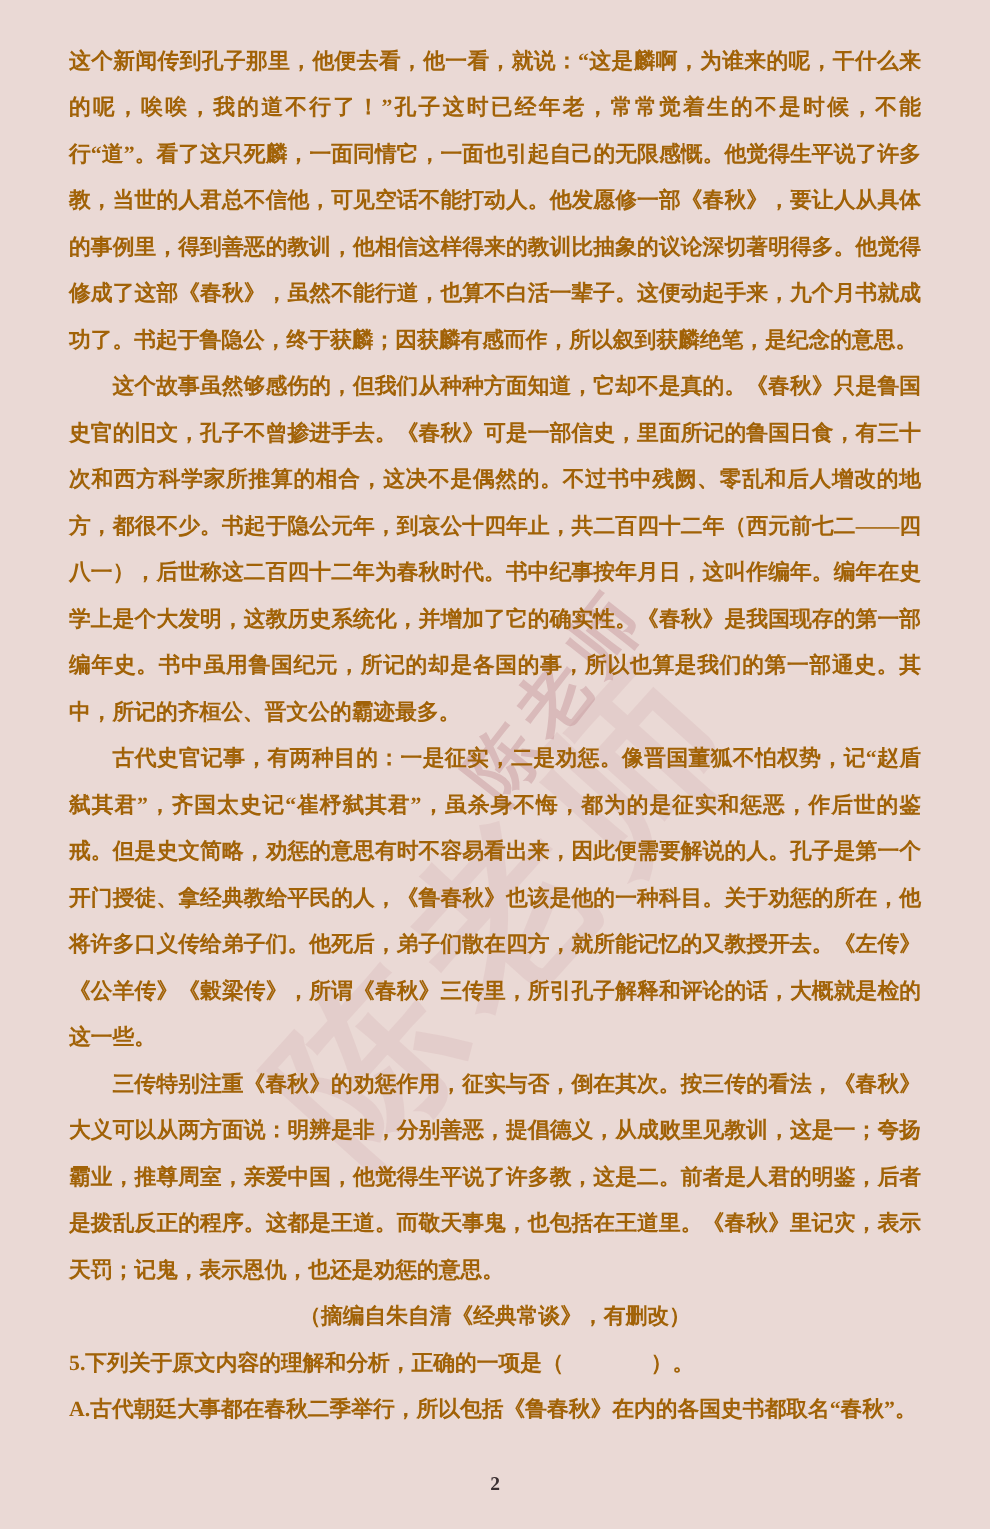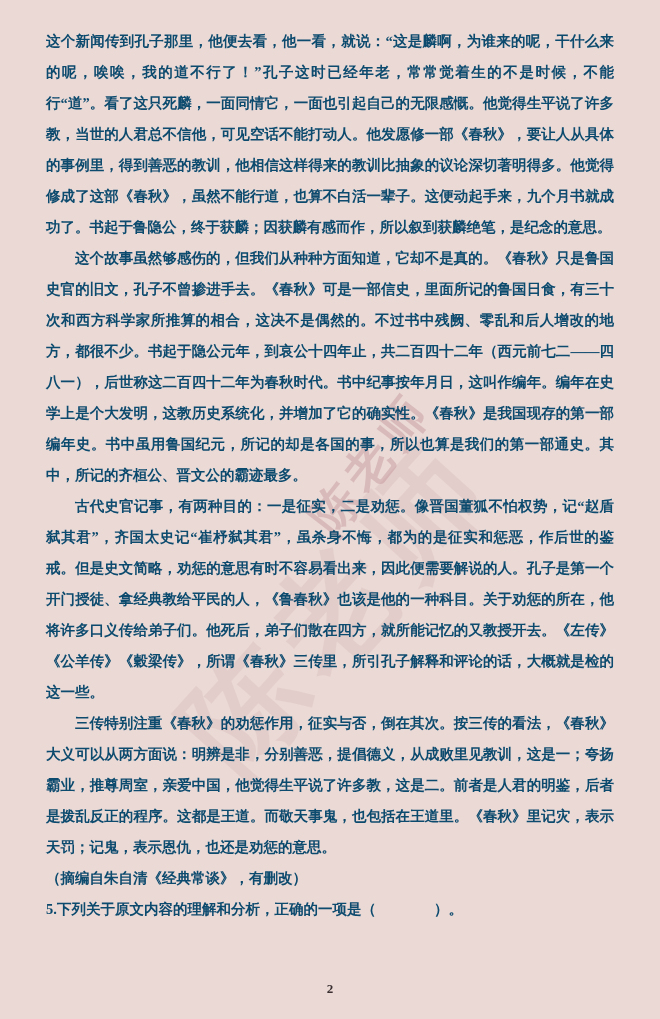--- a/index.html
+++ b/index.html
@@ -14,36 +14,36 @@
     margin: 0 auto;
     background: #ead9d5;
     overflow: hidden;
     font-family: "Liberation Serif", "DejaVu Serif", serif;
   }
   .content {
     position: absolute;
     left: 46px;
     top: 26px;
     width: 568px;
-    color: #0c4a6e;
+    color: #a16207;
     font-size: 14.5px;
     font-weight: 600;
     line-height: 31px;
     text-align: justify;
     text-justify: inter-ideograph;
   }
   .content p {
     margin: 0;
     padding: 0;
   }
   .content p.indent {
     text-indent: 2em;
   }
   .citation {
-    text-align: left;
+    text-align: center;
   }
   .question-line, .option-line {
     text-align: left;
   }
   .page-number {
     position: absolute;
     left: 0;
     right: 0;
     bottom: 22px;
     text-align: center;
@@ -86,17 +86,18 @@
   <div class="watermark large">陈老师</div>
   <div class="watermark small">陈老师</div>
 
   <div class="content">
     <p>这个新闻传到孔子那里，他便去看，他一看，就说：“这是麟啊，为谁来的呢，干什么来的呢，唉唉，我的道不行了！”孔子这时已经年老，常常觉着生的不是时候，不能行“道”。看了这只死麟，一面同情它，一面也引起自己的无限感慨。他觉得生平说了许多教，当世的人君总不信他，可见空话不能打动人。他发愿修一部《春秋》，要让人从具体的事例里，得到善恶的教训，他相信这样得来的教训比抽象的议论深切著明得多。他觉得修成了这部《春秋》，虽然不能行道，也算不白活一辈子。这便动起手来，九个月书就成功了。书起于鲁隐公，终于获麟；因获麟有感而作，所以叙到获麟绝笔，是纪念的意思。</p>
     <p class="indent">这个故事虽然够感伤的，但我们从种种方面知道，它却不是真的。《春秋》只是鲁国史官的旧文，孔子不曾掺进手去。《春秋》可是一部信史，里面所记的鲁国日食，有三十次和西方科学家所推算的相合，这决不是偶然的。不过书中残阙、零乱和后人增改的地方，都很不少。书起于隐公元年，到哀公十四年止，共二百四十二年（西元前七二——四八一），后世称这二百四十二年为春秋时代。书中纪事按年月日，这叫作编年。编年在史学上是个大发明，这教历史系统化，并增加了它的确实性。《春秋》是我国现存的第一部编年史。书中虽用鲁国纪元，所记的却是各国的事，所以也算是我们的第一部通史。其中，所记的齐桓公、晋文公的霸迹最多。</p>
     <p class="indent">古代史官记事，有两种目的：一是征实，二是劝惩。像晋国董狐不怕权势，记“赵盾弑其君”，齐国太史记“崔杼弑其君”，虽杀身不悔，都为的是征实和惩恶，作后世的鉴戒。但是史文简略，劝惩的意思有时不容易看出来，因此便需要解说的人。孔子是第一个开门授徒、拿经典教给平民的人，《鲁春秋》也该是他的一种科目。关于劝惩的所在，他将许多口义传给弟子们。他死后，弟子们散在四方，就所能记忆的又教授开去。《左传》《公羊传》《穀梁传》，所谓《春秋》三传里，所引孔子解释和评论的话，大概就是检的这一些。</p>
     <p class="indent">三传特别注重《春秋》的劝惩作用，征实与否，倒在其次。按三传的看法，《春秋》大义可以从两方面说：明辨是非，分别善恶，提倡德义，从成败里见教训，这是一；夸扬霸业，推尊周室，亲爱中国，他觉得生平说了许多教，这是二。前者是人君的明鉴，后者是拨乱反正的程序。这都是王道。而敬天事鬼，也包括在王道里。《春秋》里记灾，表示天罚；记鬼，表示恩仇，也还是劝惩的意思。</p>
     <p class="citation">（摘编自朱自清《经典常谈》，有删改）</p>
     <p class="question-line">5.下列关于原文内容的理解和分析，正确的一项是（　　　　）。</p>
+    <p class="option-line">A.古代朝廷大事都在春秋二季举行，所以包括《鲁春秋》在内的各国史书都取名“春秋”。</p>
   </div>
 
   <div class="page-number">2</div>
 
 </div>
 
 </body></html>

